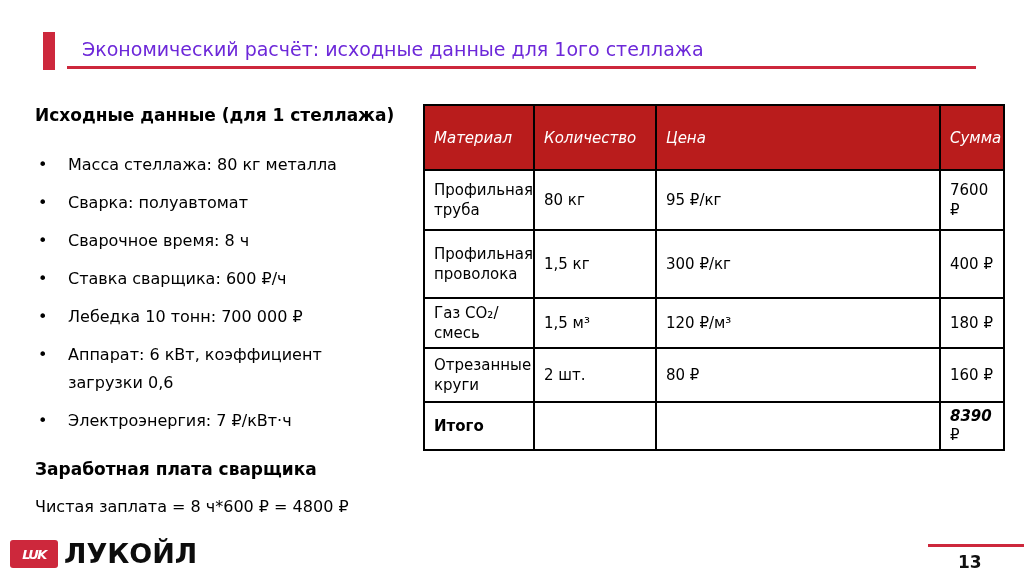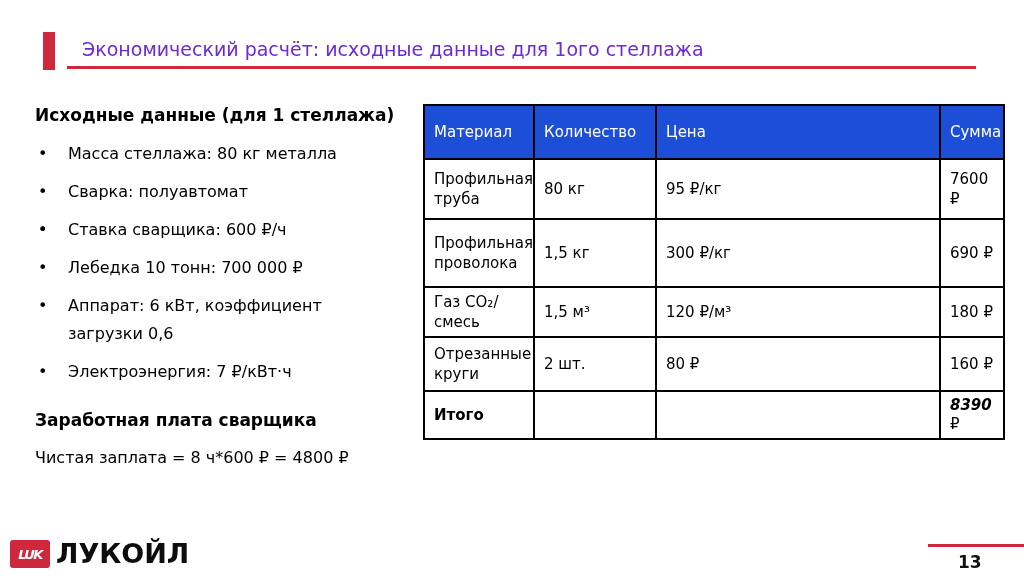--- a/index.html
+++ b/index.html
@@ -26,21 +26,21 @@
     position: absolute; left: 67px; top: 66px;
     width: 909px; height: 3px; background: #cd283c;
   }
 
   
   .left-panel {
     position: absolute; left: 35px; top: 103px; width: 365px;
   }
   .left-heading {
     font-size: 17px; font-weight: bold; line-height: 24px;
-    margin-bottom: 13px; white-space: nowrap;
+    margin-bottom: 24px; white-space: nowrap;
   }
   .bullet-item {
     position: relative; padding-left: 33px;
     font-size: 16px; line-height: 28px; margin-bottom: 10px;
     max-width: 353px;
   }
   .bullet-item .bullet-glyph {
     position: absolute; left: 3px; top: 0;
     font-size: 16px; line-height: 28px;
   }
@@ -60,38 +60,38 @@
   .data-table col.c3 { width: 284px; }
   .data-table col.c4 { width: 64px; }
   .data-table th, .data-table td {
     border: 2px solid #000000;
     font-size: 15px; font-weight: normal;
     text-align: left; vertical-align: middle;
     padding: 4px 6px 4px 9px; line-height: 20px;
     overflow: hidden;
   }
   .data-table thead th {
-    background: #1d4ed8; color: #ffffff; height: 54px;
+    background: #b91c1c; color: #ffffff; height: 65px; font-style: italic;
   }
   .data-table .row-1 td { height: 60px; }
   .data-table .row-2 td { height: 68px; }
   .data-table .row-3 td { height: 50px; }
   .data-table .row-4 td { height: 54px; }
   .data-table .row-total td { height: 46px; }
   .data-table .row-total .total-label { font-weight: bold; padding-left: 9px; }
   .data-table .total-sum-value { font-weight: bold; display: block; line-height: 19px; font-style: italic; }
   .data-table .total-sum-currency { display: block; line-height: 19px; }
 
   
   .logo {
     position: absolute; left: 10px; top: 540px;
     display: flex; align-items: center;
   }
   .logo-mark {
-    width: 40px; height: 28px; background: #cd283c;
+    width: 48px; height: 28px; background: #cd283c;
     border-radius: 3px;
     display: flex; align-items: center; justify-content: center;
     color: #ffffff; font-weight: bold; font-size: 13px;
     letter-spacing: -1.5px; font-style: italic;
   }
   .logo-text {
     margin-left: 6px; font-size: 27px; font-weight: 800;
     letter-spacing: 0px; color: #0d0d0d; line-height: 28px; text-align: center;
   }
   .footer-line {
@@ -118,20 +118,21 @@
     <div class="bullet-item">
       <span class="bullet-glyph">•</span>
       <span>Масса стеллажа: 80 кг металла</span>
     </div>
     <div class="bullet-item">
       <span class="bullet-glyph">•</span>
       <span>Сварка: полуавтомат</span>
     </div>
     <div class="bullet-item">
       <span class="bullet-glyph">•</span>
+      <span>Сварочное время: 8 ч</span>
     </div>
     <div class="bullet-item">
       <span class="bullet-glyph">•</span>
       <span>Ставка сварщика: 600 ₽/ч</span>
     </div>
     <div class="bullet-item">
       <span class="bullet-glyph">•</span>
       <span>Лебедка 10 тонн: 700 000 ₽</span>
     </div>
     <div class="bullet-item">
@@ -166,21 +167,21 @@
       <tr class="row-1">
         <td>Профильная труба</td>
         <td>80 кг</td>
         <td>95 ₽/кг</td>
         <td>7600 ₽</td>
       </tr>
       <tr class="row-2">
         <td>Профильная проволока</td>
         <td>1,5 кг</td>
         <td>300 ₽/кг</td>
-        <td>690 ₽</td>
+        <td>400 ₽</td>
       </tr>
       <tr class="row-3">
         <td>Газ CO₂/смесь</td>
         <td>1,5 м³</td>
         <td>120 ₽/м³</td>
         <td>180 ₽</td>
       </tr>
       <tr class="row-4">
         <td>Отрезанные круги</td>
         <td>2 шт.</td>

